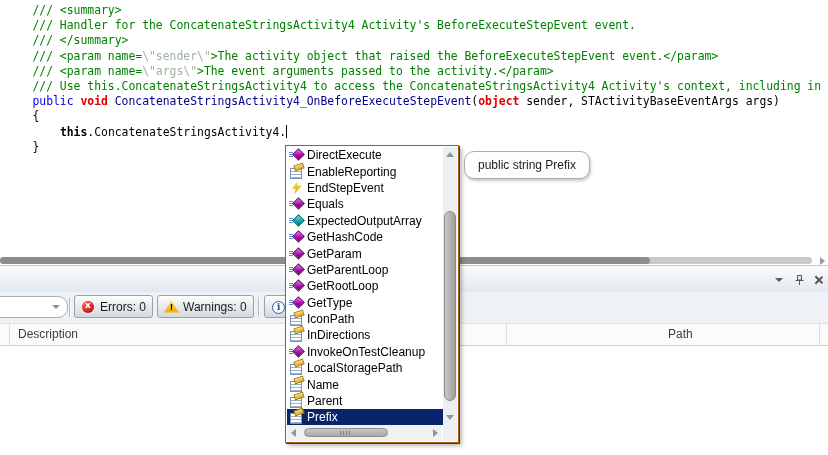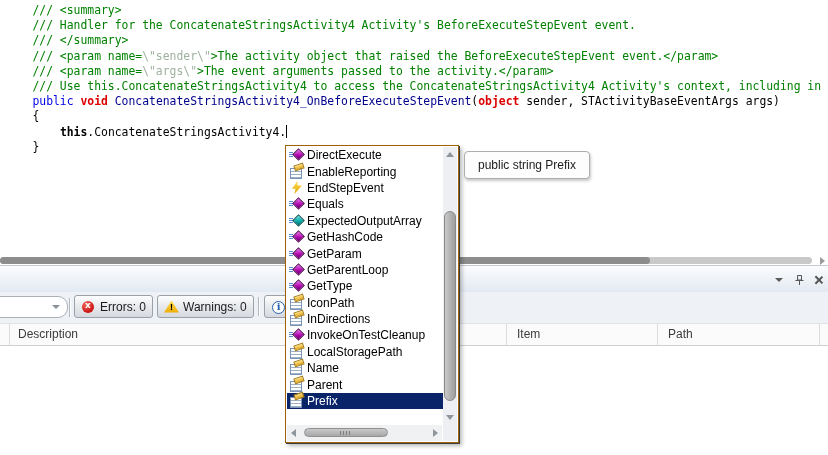--- a/index.html
+++ b/index.html
@@ -112,21 +112,21 @@
   .tri-left{width:0;height:0;margin-left:4px;border-top:4px solid transparent;border-bottom:4px solid transparent;border-right:5px solid #8f959c}
   .tri-right{width:0;height:0;margin-right:4px;border-top:4px solid transparent;border-bottom:4px solid transparent;border-left:5px solid #8f959c}
   .hs-track{position:relative;flex:1;height:16px}
   .hs-thumb{position:absolute;left:8px;top:3px;width:84px;height:9px;border-radius:5px;
     background:linear-gradient(#c9c9c9,#a8a8a8);border:1px solid #909090;box-sizing:border-box}
   .hs-thumb::after{content:'';position:absolute;left:50%;top:2px;width:12px;height:4px;margin-left:-6px;
     background:repeating-linear-gradient(90deg,#7f7f7f 0 1px,transparent 1px 3px)}
 
   
   .tooltip{position:absolute;left:464px;top:151px;z-index:60;background:#fdfdfd;border:1px solid #adadad;
-    border-radius:4px;padding:6px 13px;font-size:12px;color:#1d1d1d;white-space:nowrap;
+    border-radius:10px;padding:6px 13px;font-size:12px;color:#1d1d1d;white-space:nowrap;
     box-shadow:1px 2px 3px rgba(0,0,0,.22)}
 </style>
 </head>
 <body>
 
 <div class="editor">
   <div class="code"><div class="code-line"><span class="tok-comment">    /// &lt;summary&gt;</span></div><div class="code-line"><span class="tok-comment">    /// Handler for the ConcatenateStringsActivity4 Activity's BeforeExecuteStepEvent event.</span></div><div class="code-line"><span class="tok-comment">    /// &lt;/summary&gt;</span></div><div class="code-line"><span class="tok-comment">    /// &lt;param name=</span><span class="tok-attr">\"sender\"</span><span class="tok-comment">&gt;The activity object that raised the BeforeExecuteStepEvent event.&lt;/param&gt;</span></div><div class="code-line"><span class="tok-comment">    /// &lt;param name=</span><span class="tok-attr">\"args\"</span><span class="tok-comment">&gt;The event arguments passed to the activity.&lt;/param&gt;</span></div><div class="code-line"><span class="tok-comment">    /// Use this.ConcatenateStringsActivity4 to access the ConcatenateStringsActivity4 Activity's context, including in</span></div><div class="code-line"><span class="tok-plain">    </span><span class="tok-kw">public</span><span class="tok-plain"> </span><span class="tok-kwtype">void</span><span class="tok-plain"> </span><span class="tok-method">ConcatenateStringsActivity4_OnBeforeExecuteStepEvent</span><span class="tok-plain">(</span><span class="tok-kwtype">object</span><span class="tok-plain"> sender, STActivityBaseEventArgs args)</span></div><div class="code-line"><span class="tok-plain">    {</span></div><div class="code-line"><span class="tok-plain">        </span><span class="tok-bold">this</span><span class="tok-plain">.ConcatenateStringsActivity4.</span><span class="caret"></span></div><div class="code-line"><span class="tok-plain">    }</span></div></div>
 </div>
 
 <div class="ed-hscroll">
@@ -174,21 +174,20 @@
           <span class="f-icon i-info"></span>
           <span>M</span>
         </div>
 
     </div>
   </div>
 
   <div class="colheader">
     <div class="ch ch-icon"></div>
     <div class="ch ch-desc"><span>Description</span></div>
-    <div class="ch ch-item"><span>Item</span></div>
     <div class="ch ch-path"><span>Path</span></div>
     <div class="ch ch-tail"></div>
   </div>
 
   <div class="panel-body"></div>
 </div>
 
 <div class="popup">
   <div class="is-list">
 
@@ -225,20 +224,24 @@
       <div class="is-item">
         <span class="mi i-method"></span>
         <span class="is-label">GetParam</span>
       </div>
 
       <div class="is-item">
         <span class="mi i-method"></span>
         <span class="is-label">GetParentLoop</span>
       </div>
 
+      <div class="is-item">
+        <span class="mi i-method"></span>
+        <span class="is-label">GetRootLoop</span>
+      </div>
 
       <div class="is-item">
         <span class="mi i-method"></span>
         <span class="is-label">GetType</span>
       </div>
 
       <div class="is-item">
         <span class="mi i-property"></span>
         <span class="is-label">IconPath</span>
       </div>

